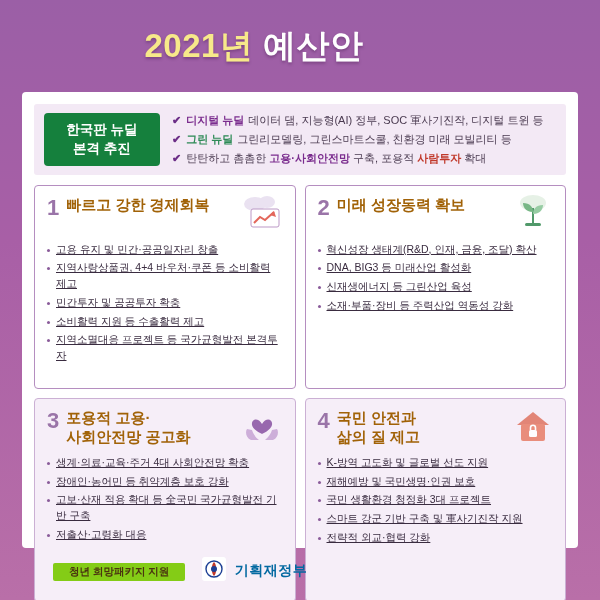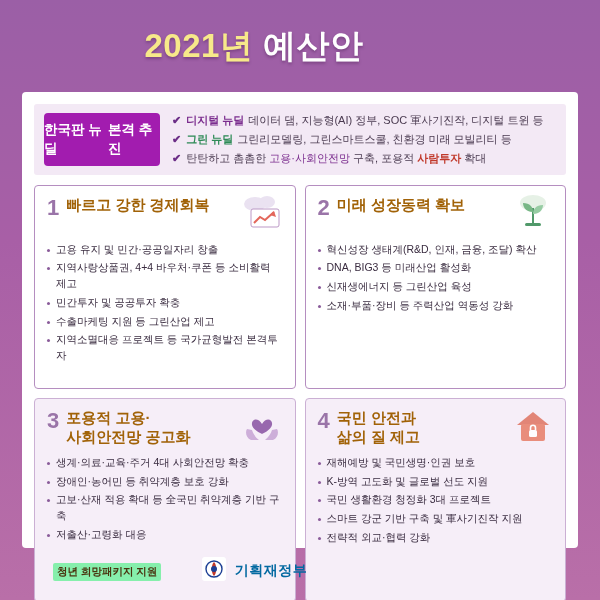--- a/index.html
+++ b/index.html
@@ -52,27 +52,27 @@
   
   .newdeal {
     display: flex;
     align-items: stretch;
     background: #f3e9f5;
     border-radius: 3px;
     padding: 9px 10px;
     box-sizing: border-box;
   }
   .newdeal-badge {
-    background: #a21caf;
+    background: #15803d;
     color: #ffffff;
     border-radius: 4px;
     width: 116px;
     min-width: 116px;
     display: flex;
-    flex-direction: row;
+    flex-direction: column;
     align-items: center;
     justify-content: center;
     font-size: 13.5px;
     font-weight: bold;
     line-height: 1.45;
     padding: 6px 0;
   }
   .newdeal-lines {
     flex: 1;
     padding-left: 12px;
@@ -96,21 +96,21 @@
   }
   .nd-strong {
     font-weight: bold;
     color: #2f2036;
     margin-right: 4px;
     white-space: nowrap;
   }
   .nd-strong.purple { color: #7b2d8e; }
   .nd-strong.green { color: #2e8b57; }
   .nd-rest { color: #4a3a50; }
-  .nd-inline-b { font-weight: normal; color: #7b2d8e; text-align: center; }
+  .nd-inline-b { font-weight: bold; color: #7b2d8e; text-align: center; }
   .nd-inline-r { font-weight: bold; color: #c0392b; }
 
   
   .grid {
     margin-top: 10px;
     display: grid;
     grid-template-columns: 1fr 1fr;
     grid-template-rows: 1fr 1fr;
     gap: 9px;
   }
@@ -151,40 +151,41 @@
     list-style: none;
     padding: 0;
   }
   .bullets li {
     font-size: 10.5px;
     color: #3a2c40;
     line-height: 1.5;
     padding-left: 9px;
     position: relative;
     margin-bottom: 3px;
+    text-decoration: underline;
   }
   .bullets li:before {
     content: "";
     position: absolute;
     left: 0;
     top: 7px;
     width: 3px;
     height: 3px;
     border-radius: 50%;
     background: #8a5c9a;
   }
   .tag {
     display: inline-block;
     margin-top: 4px;
     margin-left: 6px;
-    background: #86efac;
+    background: #84cc16;
     color: #4a3410;
     font-size: 10.5px;
     font-weight: bold;
-    padding: 2px 4px;
+    padding: 2px 16px;
     border-radius: 2px;
   }
   
   .deco {
     position: absolute;
     right: 10px;
     top: 8px;
     opacity: 0.9;
   }
   
@@ -259,21 +260,21 @@
           </svg>
         </div>
         <div class="box-head">
           <div class="box-num">1</div>
           <div class="box-title">빠르고 강한 경제회복</div>
         </div>
         <ul class="bullets">
           <li>고용 유지 및 민간·공공일자리 창출</li>
           <li>지역사랑상품권, 4+4 바우처·쿠폰 등 소비활력 제고</li>
           <li>민간투자 및 공공투자 확충</li>
-          <li>수출마케팅 지원 등 그린산업 제고</li>
+          <li>소비활력 지원 등 수출활력 제고</li>
           <li>지역소멸대응 프로젝트 등 국가균형발전 본격투자</li>
         </ul>
       </div>
 
       <div class="box">
         <div class="deco">
           <svg width="44" height="34" viewBox="0 0 44 34">
             <ellipse cx="22" cy="9" rx="13" ry="8" fill="#e4f0e4"></ellipse>
             <path d="M22 30 L22 14" stroke="#3f8f5a" stroke-width="2"></path>
             <path d="M22 18 C14 18 12 12 12 9 C19 9 22 13 22 18 Z" fill="#6ab07a"></path>
@@ -302,43 +303,43 @@
           </svg>
         </div>
         <div class="box-head">
           <div class="box-num">3</div>
           <div class="box-title" style="white-space:pre-line;">포용적 고용·
 사회안전망 공고화</div>
         </div>
         <ul class="bullets">
           <li>생계·의료·교육·주거 4대 사회안전망 확충</li>
           <li>장애인·농어민 등 취약계층 보호 강화</li>
-          <li>고보·산재 적용 확대 등 全국민 취약계층 기반 구축</li>
+          <li>고보·산재 적용 확대 등 全국민 국가균형발전 기반 구축</li>
           <li>저출산·고령화 대응</li>
         </ul>
         <span class="tag">청년 희망패키지 지원</span>
       </div>
 
       <div class="box alt">
         <div class="deco">
           <svg width="44" height="36" viewBox="0 0 44 36">
             <path d="M22 5 L38 18 L6 18 Z" fill="#e07a6a"></path>
             <rect x="10" y="17" width="24" height="17" rx="2" fill="#e8836f"></rect>
             <rect x="18" y="23" width="8" height="7" rx="1.5" fill="#ffffff"></rect>
             <path d="M19.5 23 v-2.2 a2.5 2.5 0 0 1 5 0 V23" fill="none" stroke="#ffffff" stroke-width="1.6"></path>
           </svg>
         </div>
         <div class="box-head">
           <div class="box-num">4</div>
           <div class="box-title" style="white-space:pre-line;">국민 안전과
 삶의 질 제고</div>
         </div>
         <ul class="bullets">
+          <li>K-방역 고도화 및 글로벌 선도 지원</li>
           <li>재해예방 및 국민생명·인권 보호</li>
-          <li>K-방역 고도화 및 글로벌 선도 지원</li>
           <li>국민 생활환경 청정화 3대 프로젝트</li>
           <li>스마트 강군 기반 구축 및 軍사기진작 지원</li>
           <li>전략적 외교·협력 강화</li>
         </ul>
       </div>
 
     </div>
   </div>
 
   <div class="footer">

